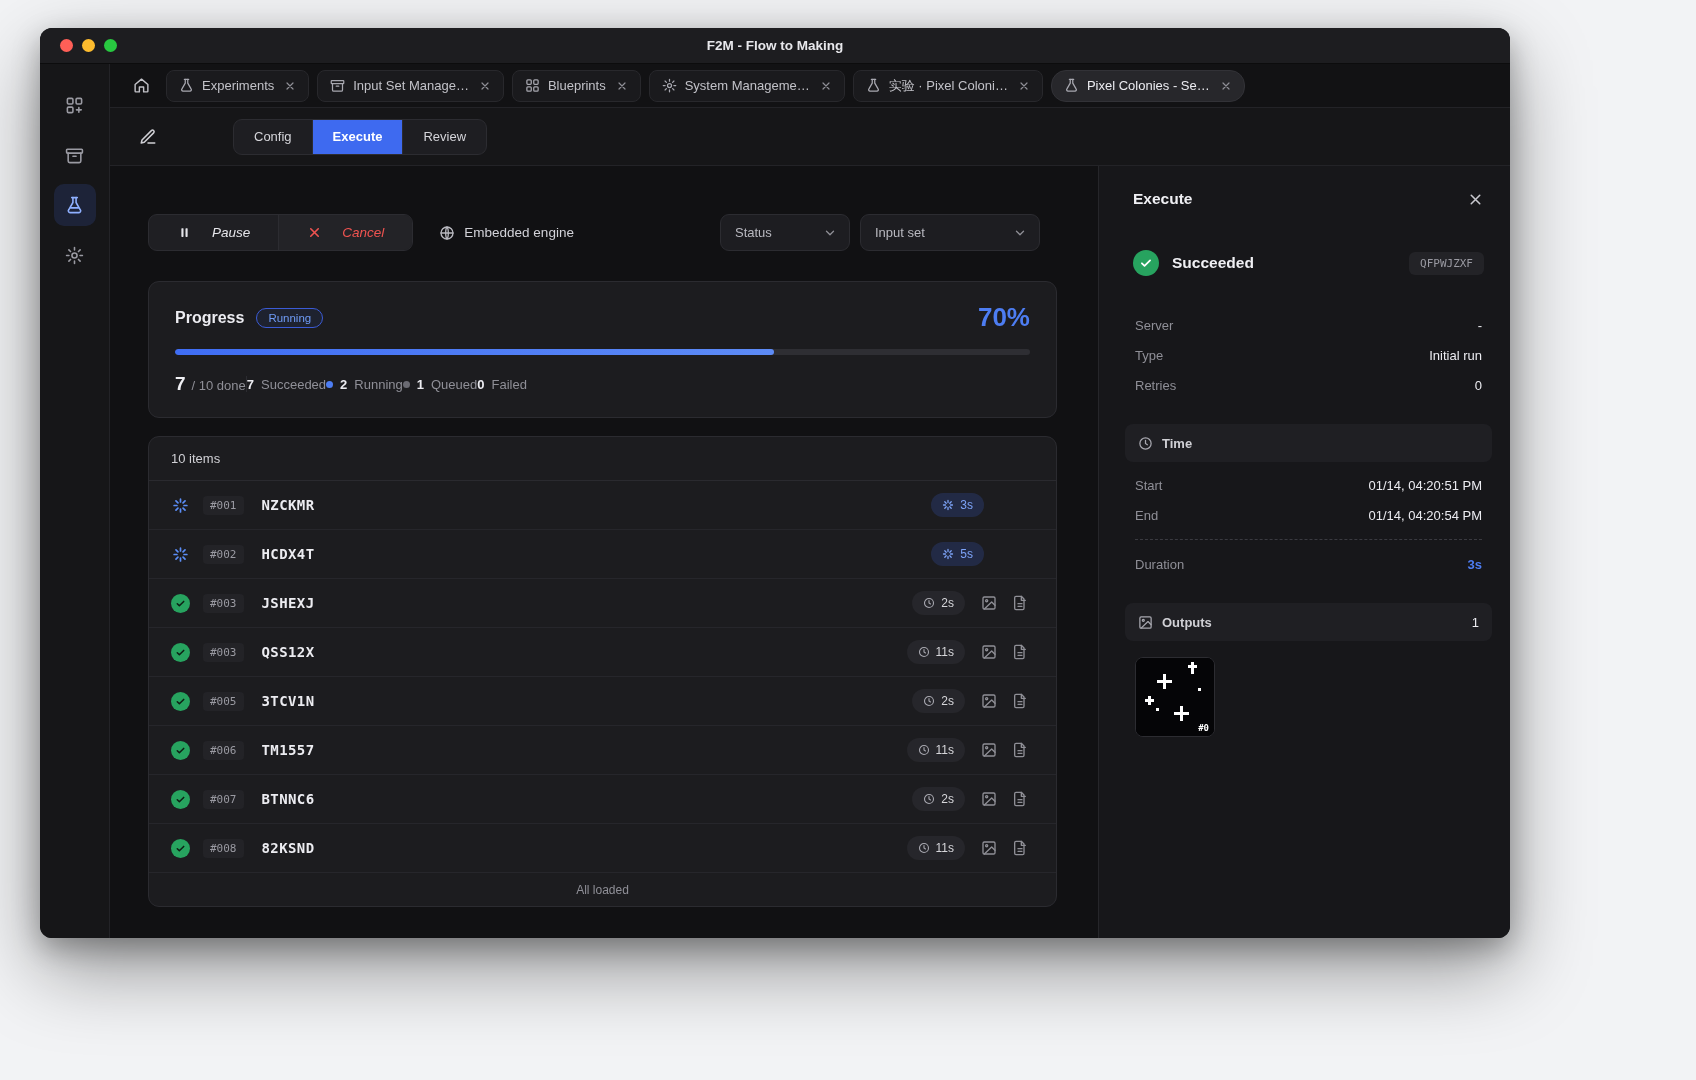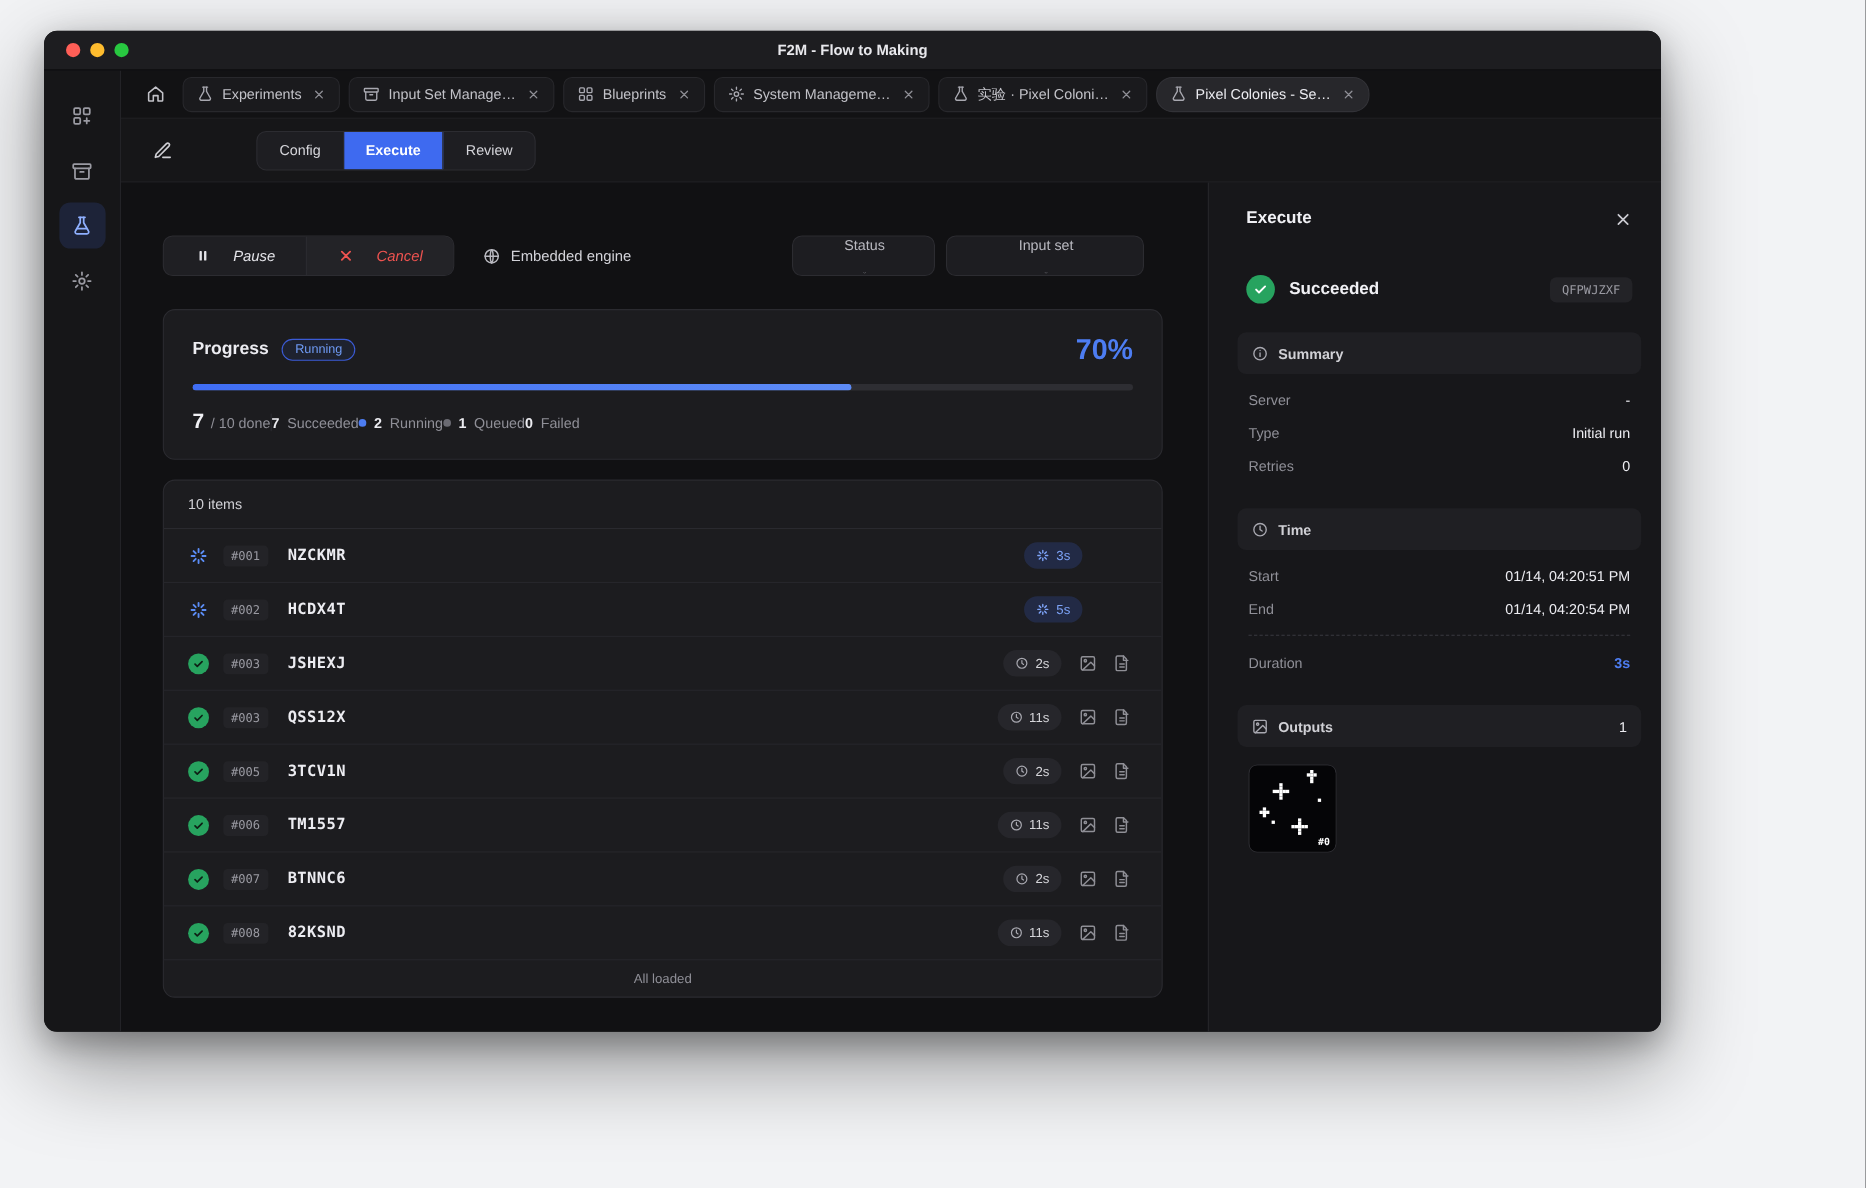--- a/index.html
+++ b/index.html
@@ -85,21 +85,21 @@
   .btn-group { display:flex; border:1px solid #2c2c31; border-radius:9px; overflow:hidden; height:37px; background:#1f1f23; }
   .tb-btn { display:flex; align-items:center; gap:20px; padding:0 28px; font-size:13.5px; color:#e5e5ea; cursor:pointer;font-style:italic; }
   .tb-btn svg{width:15px;height:15px;}
   .tb-btn.cancel { color:#ef5350; border-left:1px solid #2c2c31; background:#232327; }
   .engine { display:flex; align-items:center; gap:9px; margin-left:26px; color:#d2d2d8; font-size:13.5px; }
   .engine svg{width:16px;height:16px;color:#b9b9c0;}
   .tb-right { margin-left:auto; display:flex; gap:10px; padding-right:17px; }
   .select {
     height:37px; display:flex; align-items:center; justify-content:space-between; gap:16px;
     background:#1d1d21; border:1px solid #2c2c31; border-radius:9px; padding:0 12px 0 14px;
-    font-size:13px; color:#b9b9c0; cursor:pointer;flex-direction:column;
+    font-size:13px; color:#b9b9c0; cursor:pointer;
   }
   .select.w1{width:130px;} .select.w2{width:180px;}
   .select svg{width:14px;height:14px;color:#8f8f96;}
 
   
   .card { background:#1c1c1f; border:1px solid #2b2b30; border-radius:11px; }
   .progress-card { margin-top:30px; padding:20px 26px 22px 26px; }
   .prog-top { display:flex; align-items:center; }
   .prog-title { font-size:16px; font-weight:700; color:#ececf1; }
   .run-pill {
@@ -645,28 +645,20 @@
           <div class="status-row">
             <span class="big-check">
               <svg viewBox="0 0 24 24" fill="none" stroke="currentColor" stroke-width="3" stroke-linecap="round" stroke-linejoin="round">
                   <path d="M5 12.5l4.5 4.5L19 7.5"></path>
                 </svg>
             </span>
             <span class="status-label">Succeeded</span>
             <span class="run-id mono">QFPWJZXF</span>
           </div>
 
-          <div class="section-bar">
-            <svg viewBox="0 0 24 24" fill="none" stroke="currentColor" stroke-width="2" stroke-linecap="round">
-                <circle cx="12" cy="12" r="9"></circle>
-                <path d="M12 11v5"></path>
-                <path d="M12 7.5h.01"></path>
-              </svg>
-            <span class="section-title">Summary</span>
-          </div>
           <div class="kv-block">
             <div class="kv">
                 <span class="k">Server</span>
                 <span class="v">-</span>
               </div>
             <div class="kv">
                 <span class="k">Type</span>
                 <span class="v">Initial run</span>
               </div>
             <div class="kv">

